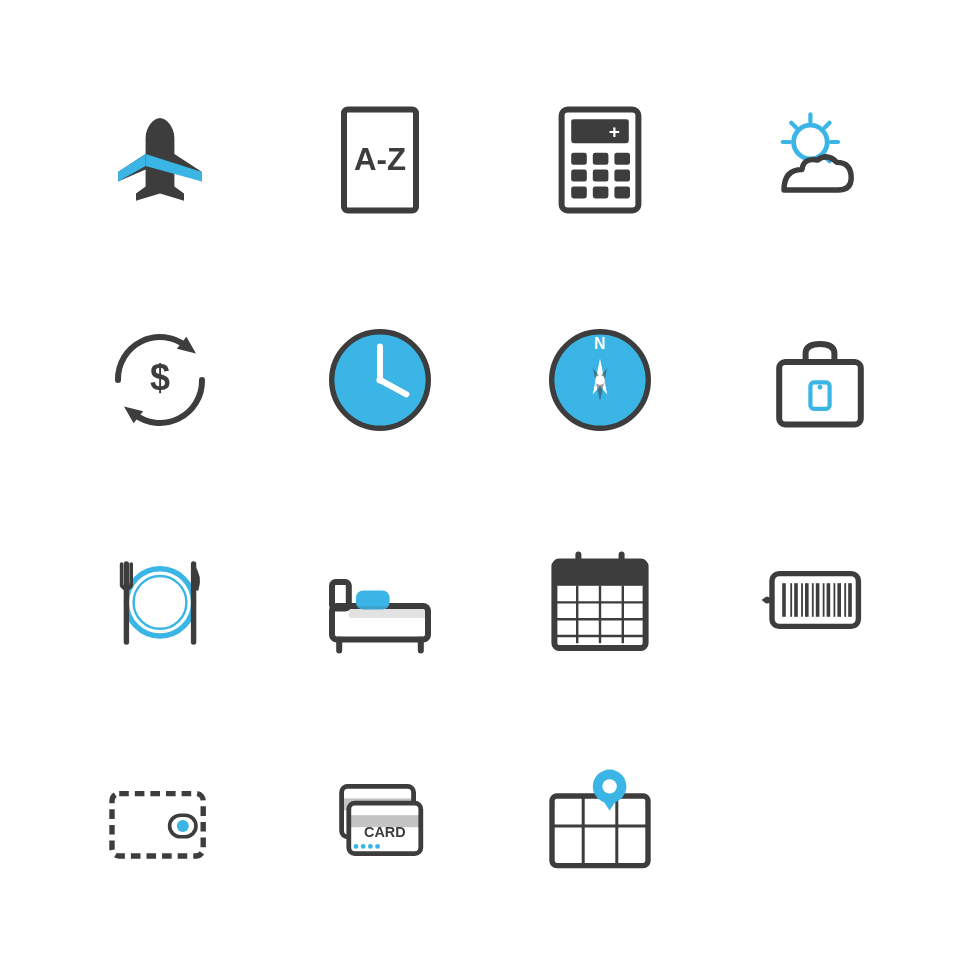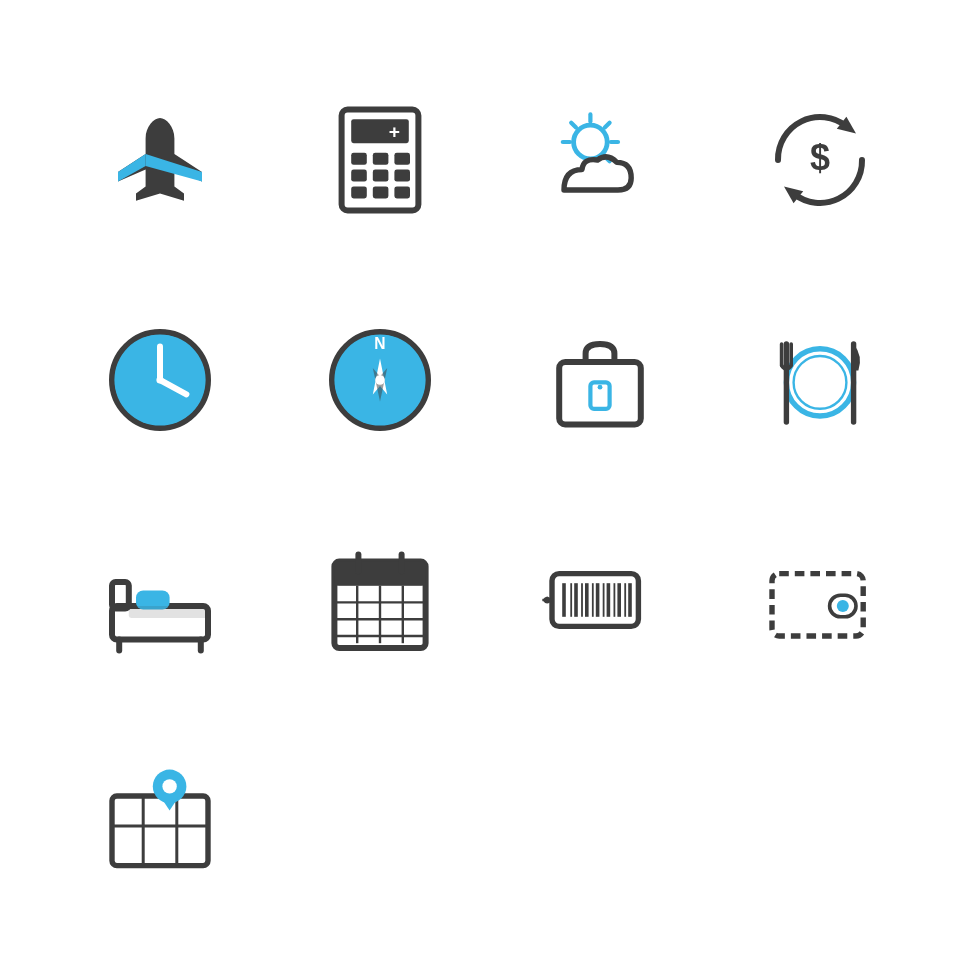--- a/index.html
+++ b/index.html
@@ -41,20 +41,26 @@
     <svg viewBox="0 0 100 100">
 
       <path d="M50 15 C55 15 62 22 62 32 L62 45 L85 60 L85 68 L62 58 L62 72 L70 78 L70 84 L50 78 L30 84 L30 78 L38 72 L38 58 L15 68 L15 60 L38 45 L38 32 C38 22 45 15 50 15Z" fill="#3d3d3d"></path>
 
       <path d="M38 45 L85 60 L85 68 L38 55Z" fill="#3ab5e5"></path>
       <path d="M38 45 L15 60 L15 68 L38 55Z" fill="#3ab5e5"></path>
     </svg>
   </div>
 
 
+  <div class="icon-cell">
+    <svg viewBox="0 0 100 100">
+      <rect x="20" y="8" width="60" height="84" rx="3" ry="3" fill="none" stroke="#3d3d3d" stroke-width="5"></rect>
+      <text x="50" y="58" text-anchor="middle" font-size="26" font-weight="bold" fill="#3d3d3d" font-family="Arial">A-Z</text>
+    </svg>
+  </div>
 
   <div class="icon-cell">
     <svg viewBox="0 0 100 100">
       <rect x="18" y="8" width="64" height="84" rx="5" ry="5" fill="none" stroke="#3d3d3d" stroke-width="5"></rect>
 
       <rect x="26" y="16" width="48" height="20" rx="2" fill="#3d3d3d"></rect>
 
       <text x="62" y="32" text-anchor="middle" font-size="16" font-weight="bold" fill="white" font-family="Arial">+</text>
 
       <rect x="26" y="44" width="13" height="10" rx="2" fill="#3d3d3d"></rect>
@@ -212,20 +218,37 @@
   <div class="icon-cell">
     <svg viewBox="0 0 100 100">
 
       <rect x="10" y="28" width="76" height="52" rx="6" fill="none" stroke="#3d3d3d" stroke-width="4.5" stroke-dasharray="8,5"></rect>
 
       <rect x="58" y="46" width="22" height="18" rx="9" fill="none" stroke="#3d3d3d" stroke-width="3"></rect>
       <circle cx="69" cy="55" r="5" fill="#3ab5e5"></circle>
     </svg>
   </div>
 
+  <div class="icon-cell">
+    <svg viewBox="0 0 100 100">
+
+      <rect x="18" y="22" width="60" height="42" rx="5" fill="none" stroke="#3d3d3d" stroke-width="4"></rect>
+      <rect x="18" y="32" width="60" height="10" fill="#3d3d3d" opacity="0.3"></rect>
+
+      <rect x="24" y="36" width="60" height="42" rx="5" fill="white" stroke="#3d3d3d" stroke-width="4"></rect>
+      <rect x="24" y="46" width="60" height="10" fill="#3d3d3d" opacity="0.3"></rect>
+
+      <text x="54" y="64" text-anchor="middle" font-size="12" font-weight="bold" fill="#3d3d3d" font-family="Arial">CARD</text>
+
+      <circle cx="30" cy="72" r="2" fill="#3ab5e5"></circle>
+      <circle cx="36" cy="72" r="2" fill="#3ab5e5"></circle>
+      <circle cx="42" cy="72" r="2" fill="#3ab5e5"></circle>
+      <circle cx="48" cy="72" r="2" fill="#3ab5e5"></circle>
+    </svg>
+  </div>
 
   <div class="icon-cell">
     <svg viewBox="0 0 100 100">
 
       <rect x="10" y="30" width="80" height="58" rx="4" fill="none" stroke="#3d3d3d" stroke-width="4.5"></rect>
 
       <line x1="36" y1="30" x2="36" y2="88" stroke="#3d3d3d" stroke-width="2.5"></line>
       <line x1="64" y1="30" x2="64" y2="88" stroke="#3d3d3d" stroke-width="2.5"></line>
       <line x1="10" y1="55" x2="90" y2="55" stroke="#3d3d3d" stroke-width="2.5"></line>
 

